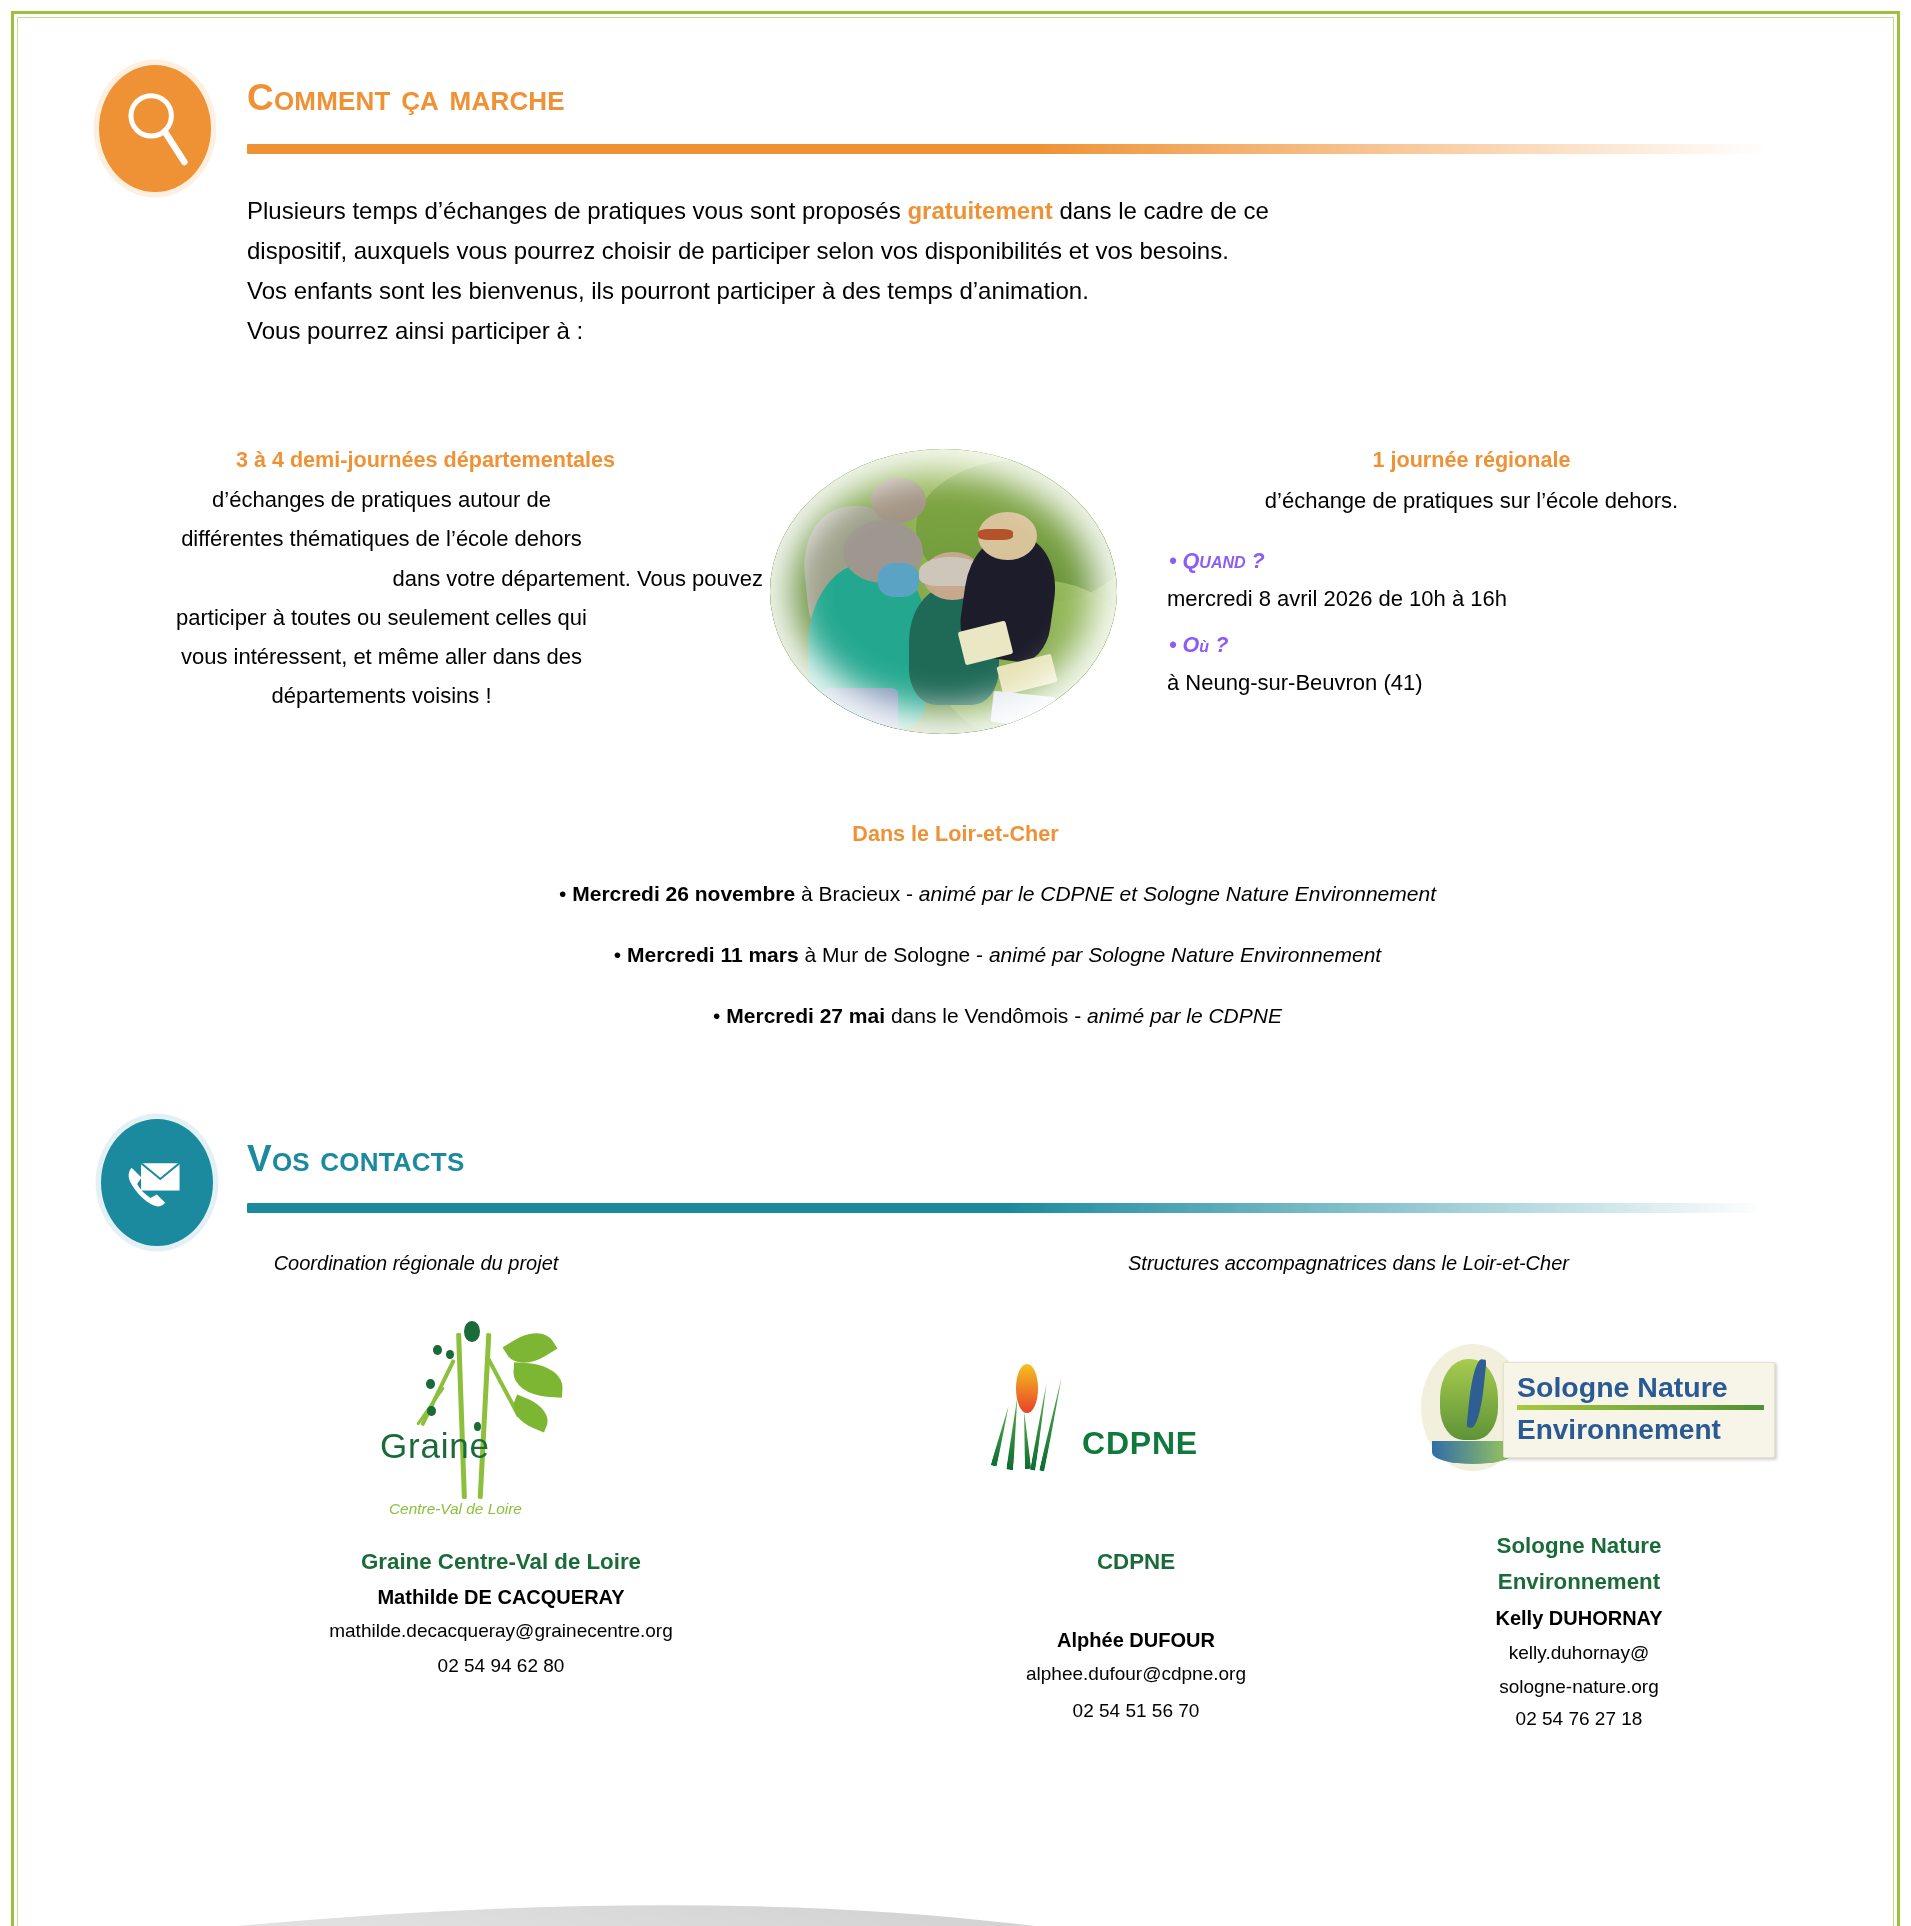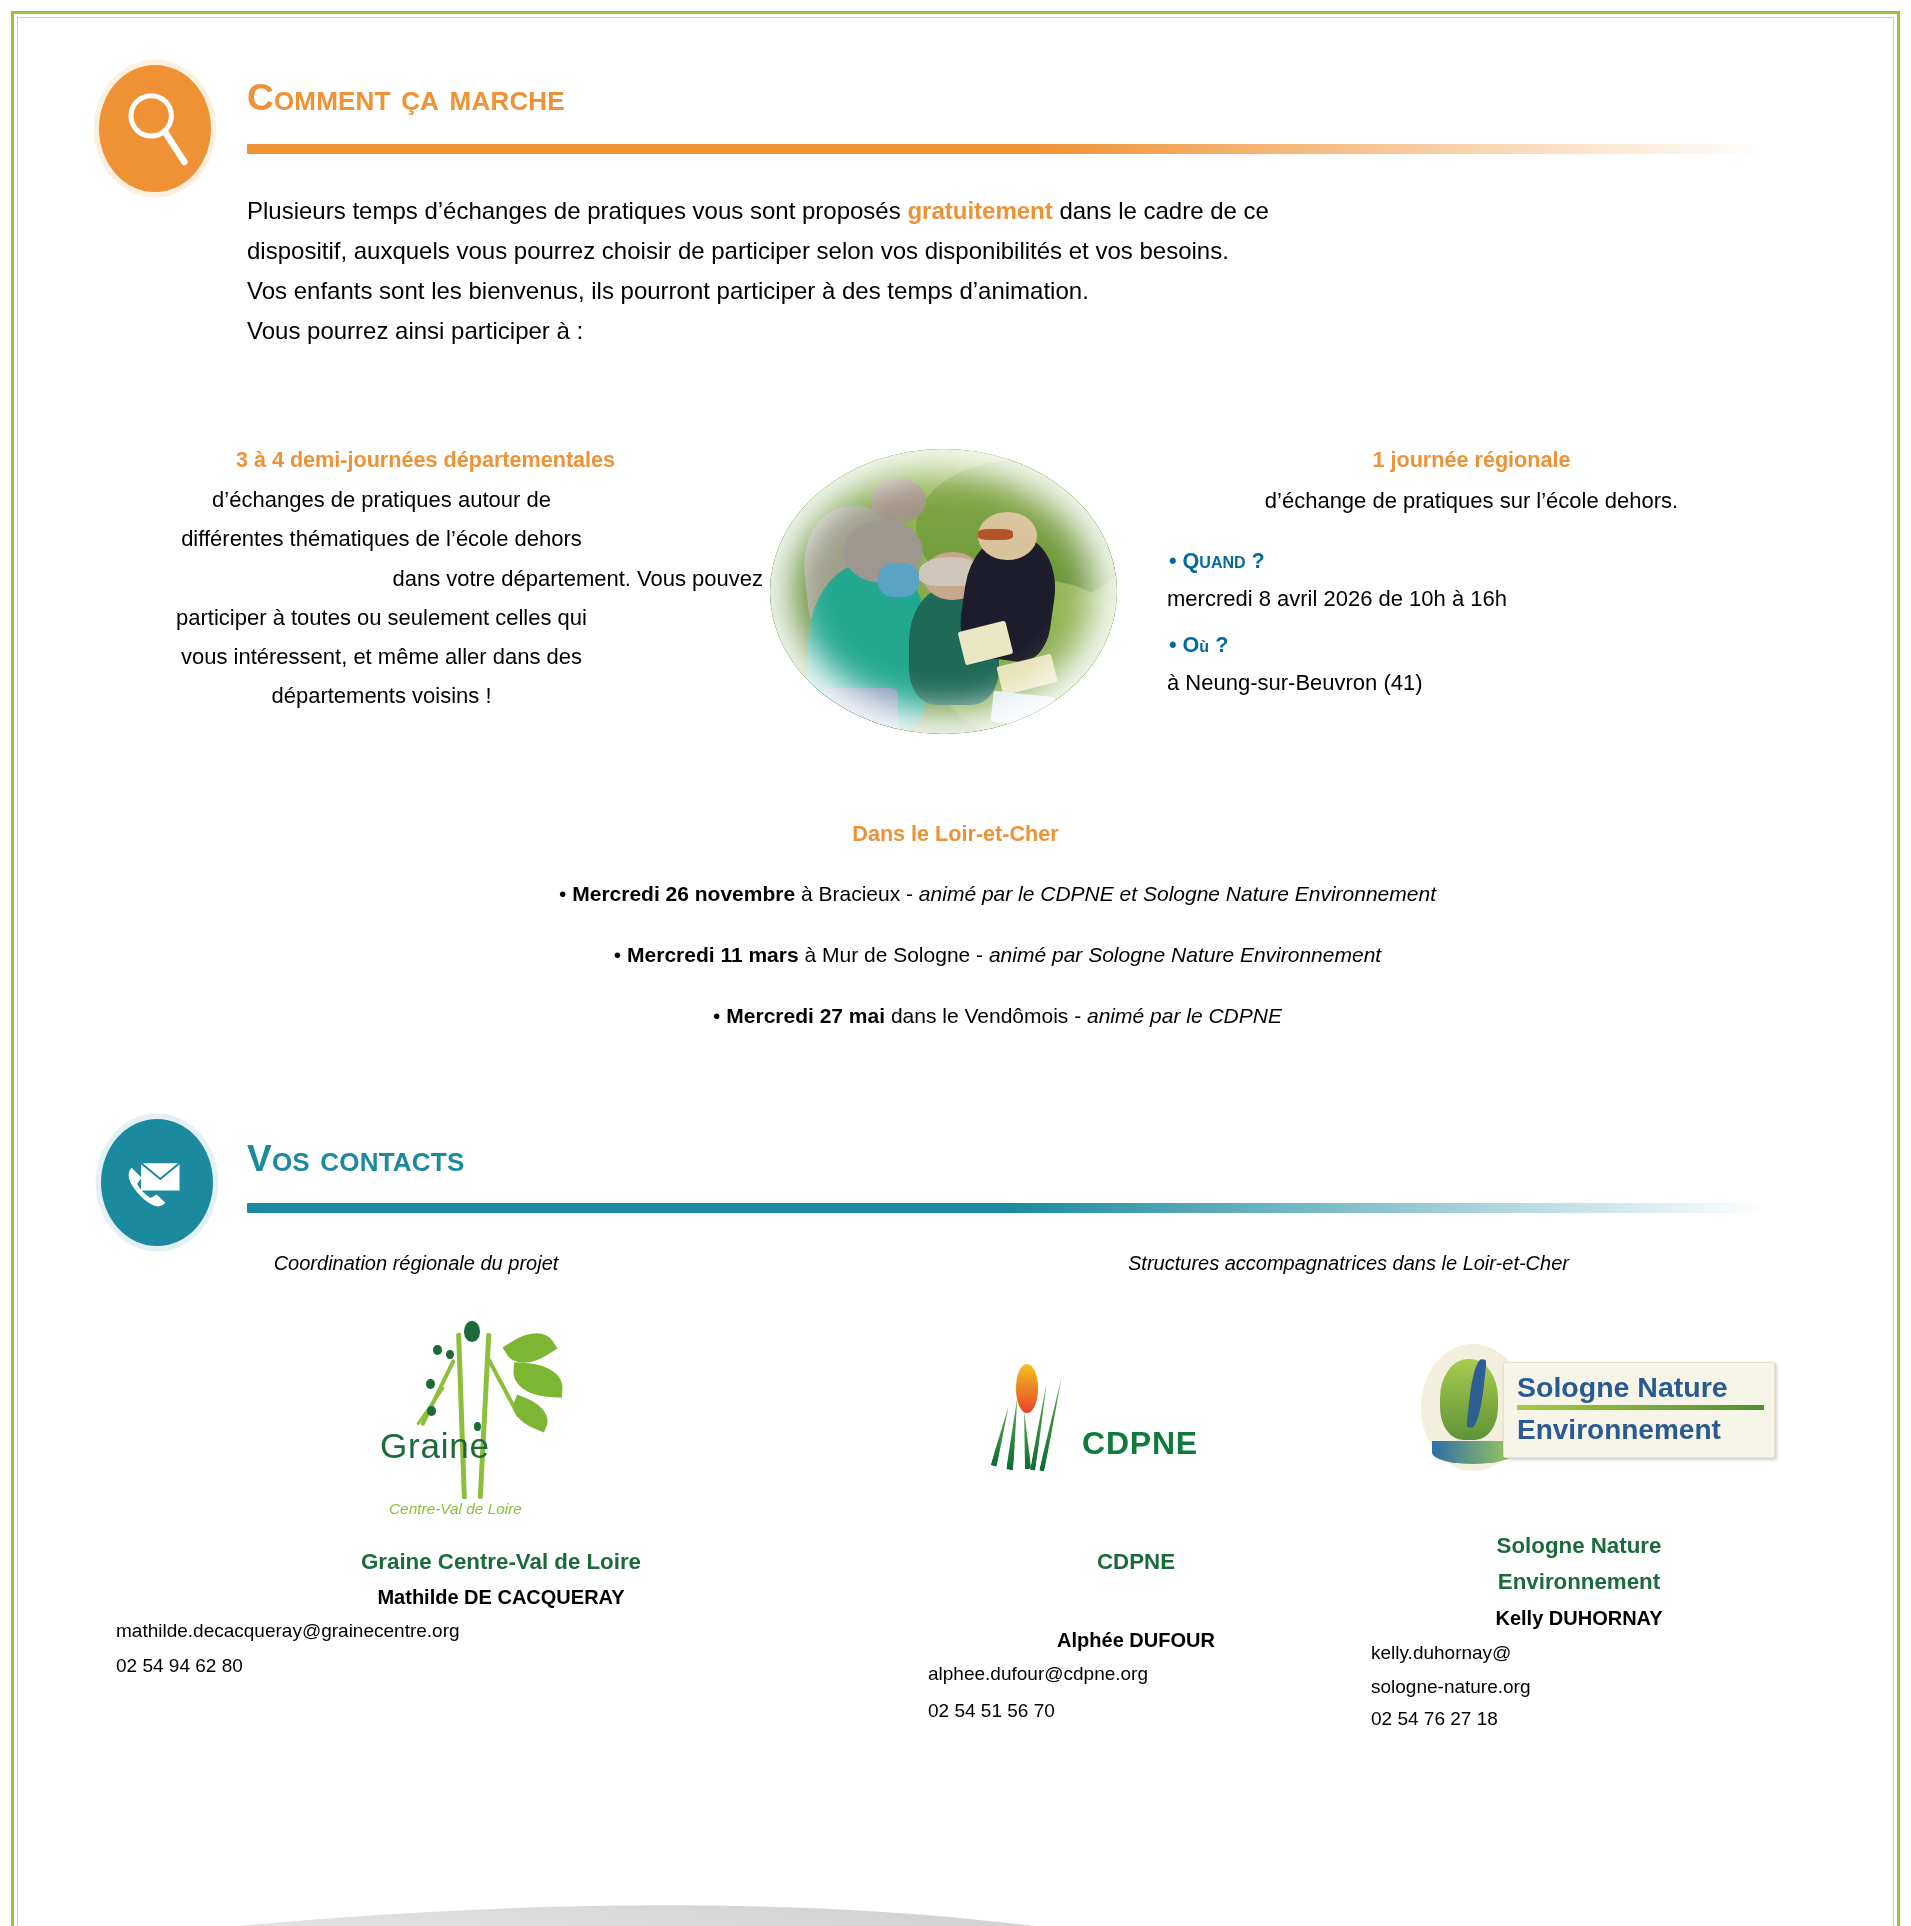--- a/index.html
+++ b/index.html
@@ -39,21 +39,21 @@
   }
   .hl-orange{color:#ef9235;font-weight:700;}
   .col-head{
     position:absolute;color:#ef9235;font-weight:700;
     font-size:21.6px;white-space:nowrap;text-align:center;
   }
   .col-line{
     position:absolute;color:#000;font-size:22px;white-space:nowrap;
   }
   .bullet-q{
-    position:absolute;color:#0369a1;font-weight:700;font-size:21.6px;white-space:nowrap;
+    position:absolute;color:#8b5cf6;font-weight:700;font-size:21.6px;white-space:nowrap;font-style:italic;
   }
   .bullet-q .sm{font-size:16px;}
   .dept-title{
     position:absolute;color:#ef9235;font-weight:700;font-size:21.6px;
     white-space:nowrap;
   }
   .date-line{
     position:absolute;color:#000;font-size:21px;white-space:nowrap;margin-left:42px;
   }
   .date-line b{font-weight:700;}
@@ -82,21 +82,21 @@
     position:absolute;font-style:italic;font-size:20px;color:#000;white-space:nowrap;
   }
   .org-name{
     position:absolute;color:#1a6b39;font-weight:700;font-size:22.3px;
     white-space:nowrap;text-align:center;
   }
   .person{
     position:absolute;color:#000;font-weight:700;font-size:20px;white-space:nowrap;text-align:center;
   }
   .contact-line{
-    position:absolute;color:#000;font-size:19px;white-space:nowrap;text-align:left;
+    position:absolute;color:#000;font-size:19px;white-space:nowrap;text-align:center;
   }
   
   .graine-logo{position:absolute;}
   .gl-word{position:absolute;color:#1a6b39;font-size:35px;letter-spacing:0.8px;}
   .gl-sub{position:absolute;color:#8cc03c;font-style:italic;font-size:15.4px;}
   .gl-trunk{position:absolute;background:#8cc03c;border-radius:1.5px;}
   .gl-leaf{position:absolute;background:#7cb632;border-radius:0 70% 0 70%;}
   .gl-dot{position:absolute;background:#1a6b39;border-radius:50%;}
   
   .cdpne-logo{position:absolute;}

